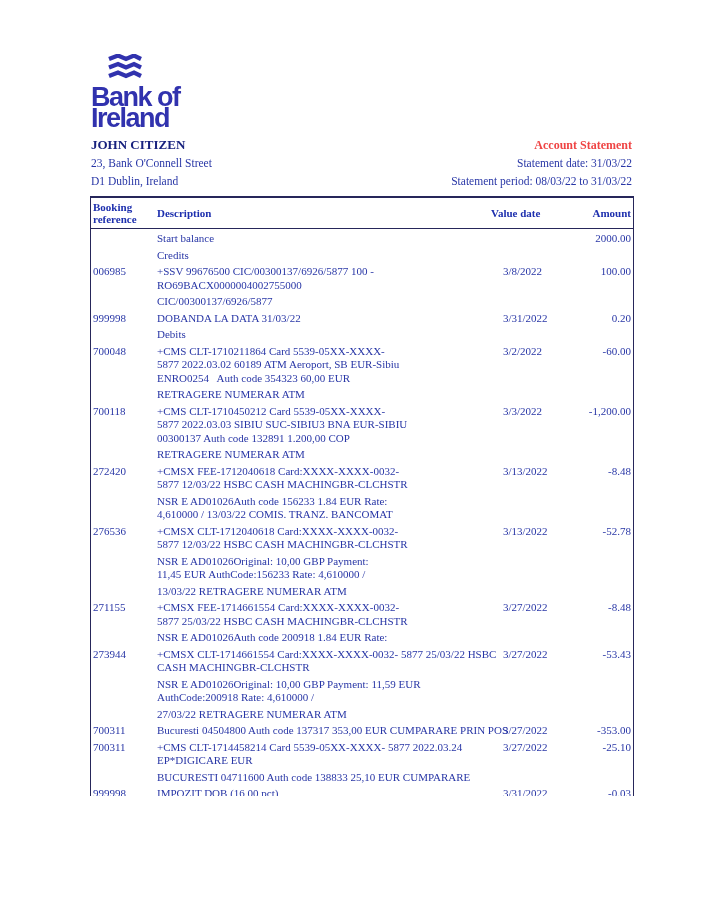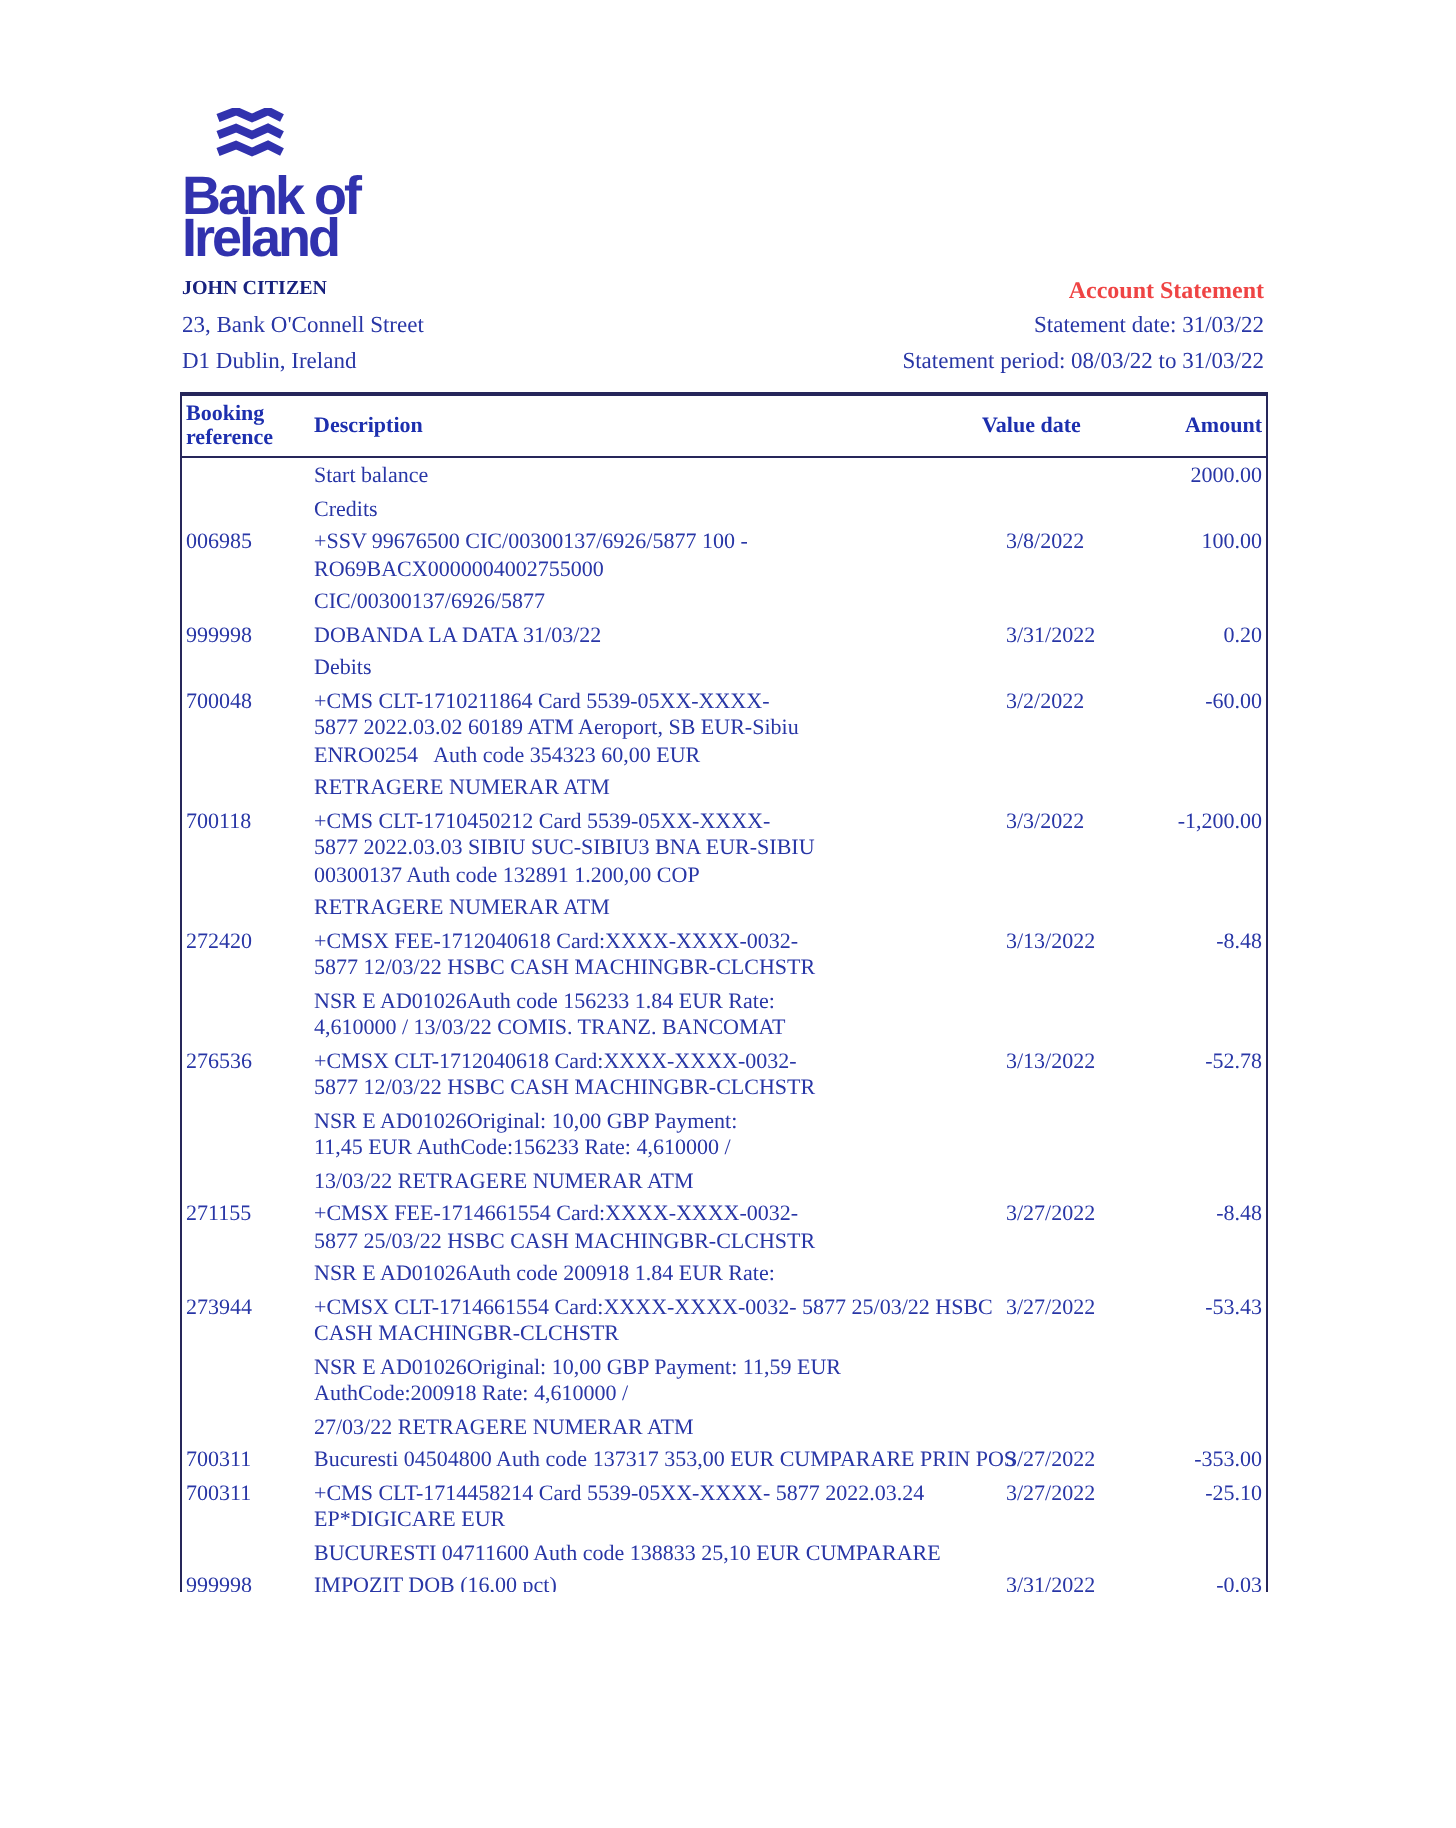--- a/index.html
+++ b/index.html
@@ -11,21 +11,21 @@
   
   .logo { position:absolute; left:91px; top:54px; }
   .logo-icon { margin-left:16px; margin-bottom:2px; }
   .logo-text {
     font-family:"Liberation Sans", sans-serif; font-weight:bold;
     color:#3132ae; font-size:27px; line-height:21px; letter-spacing:-1.5px;
   }
 
   
   .customer { position:absolute; left:91px; top:136px; font-size:11.5px; line-height:18px; color:#2836a6; }
-  .customer-name { font-weight:bold; color:#18227e; font-size:10px; }
+  .customer-name { font-weight:bold; color:#18227e; font-size:13px; }
   .stmt { position:absolute; right:96px; top:136px; text-align:right; font-size:11.5px; line-height:18px; color:#2836a6; }
   .stmt-title { font-weight:bold; color:#ef4444; font-size:12px; }
 
   
   .table {
     position:absolute; left:90px; top:196px; width:542px;
     border-top:2px solid #26265a; border-bottom:2px solid #26265a;
     border-left:1.5px solid #26265a; border-right:1.5px solid #26265a;
     color:#2836a6; font-size:11px;
   }

